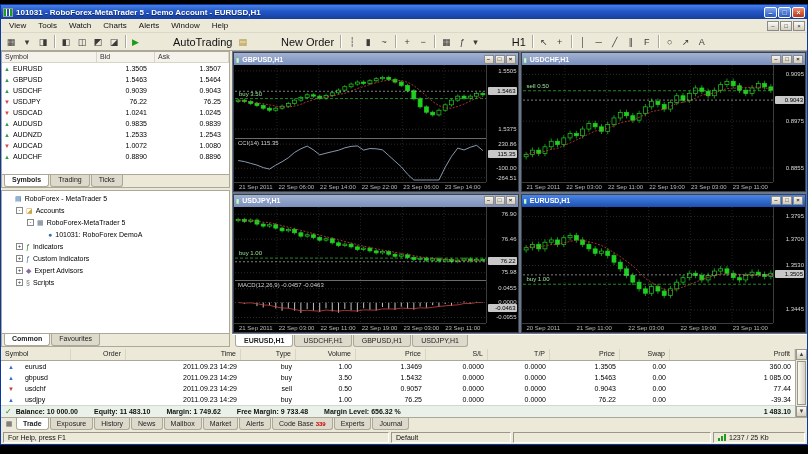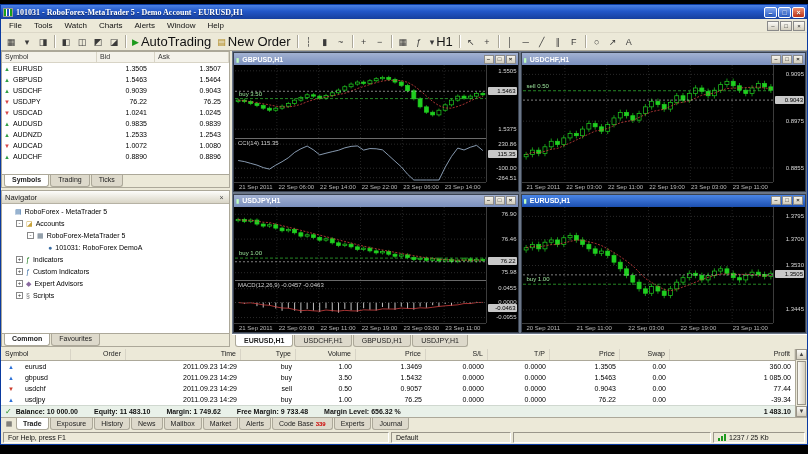--- a/index.html
+++ b/index.html
@@ -2,35 +2,35 @@
 <html><head>
 <meta charset="utf-8">
 <style>
   *{margin:0;padding:0;box-sizing:border-box;font-family:"Liberation Sans","DejaVu Sans",sans-serif;}
   html,body{width:808px;height:454px;background:#000;overflow:hidden;}
   .app{position:absolute;top:4px;left:0;width:808px;height:441px;background:#ece9d8;display:flex;flex-direction:column;border:1px solid #0a3aa0;}
 
   
   .titlebar{height:14px;flex:0 0 14px;background:linear-gradient(180deg,#4a80e4 0%,#2257c8 45%,#163f9e 100%);display:flex;align-items:center;gap:3px;padding:0 2px;color:#fff;font-size:8px;font-weight:bold;text-shadow:0 1px 1px rgba(0,0,0,.5);}
   .app-icon{width:10px;height:9px;background:#fff;border:1px solid #9a9a9a;background-image:repeating-linear-gradient(90deg,#18a018 0 2px,#fff 2px 3px,#2050c0 3px 5px,#fff 5px 6px);}
-  .tb-title{flex:1;overflow:hidden;white-space:nowrap;font-family:Liberation Serif, serif;}
+  .tb-title{flex:1;overflow:hidden;white-space:nowrap;}
   .tb-btns{display:flex;gap:1px;}
   .tb-btn{width:13px;height:11px;border:1px solid #fff;border-radius:2px;background:linear-gradient(#7fa4ec,#2a5cc4);color:#fff;font-size:7px;line-height:9px;text-align:center;}
   .tb-btn.close{background:linear-gradient(#ee9070,#c03318);}
 
   
   .menubar{height:14px;flex:0 0 14px;display:flex;align-items:center;font-size:8px;color:#111;padding:0 2px;background:#ece9d8;border-bottom:1px solid #dcd8c8;}
   .menu-item{padding:1px 6px;}
   .menubar .spacer{flex:1;}
   .mdi-btn{width:12px;height:10px;border:1px solid #8a8a8a;background:linear-gradient(#fbfaf6,#d5d0c0);font-size:6px;line-height:8px;text-align:center;color:#222;margin-left:1px;}
 
   
   .toolbar{height:18px;flex:0 0 18px;display:flex;align-items:center;padding:1px 2px;background:#ece9d8;border-bottom:1px solid #aca899;}
   .tbtn{min-width:16px;height:15px;display:flex;align-items:center;justify-content:center;gap:2px;font-size:9px;color:#3a3a3a;padding:0 2px;border:1px solid transparent;border-radius:2px;white-space:nowrap;}
-  .tbtn .lbl{font-size:13px;color:#111;}
+  .tbtn .lbl{font-size:11px;color:#111;margin-left:32px;}
   .tsep{width:1px;height:13px;background:#aca899;box-shadow:1px 0 0 #fff;margin:0 3px;flex:0 0 1px;}
 
   
   .main{flex:1;display:flex;min-height:0;background:#ece9d8;}
   .left{width:229px;flex:0 0 229px;display:flex;flex-direction:column;margin-right:2px;}
   .panel{background:#fff;border:1px solid #aca899;display:flex;flex-direction:column;overflow:hidden;}
   .panel.mw{flex:0 0 137px;}
   .panel.nav{flex:1;margin-top:2px;}
   .panel-header{height:13px;flex:0 0 13px;background:linear-gradient(#fdfdfb,#d9d5c6);border-bottom:1px solid #b6b2a4;display:flex;align-items:center;padding:0 3px;font-size:7.5px;color:#222;}
   .panel-header .x{margin-left:auto;font-size:7px;color:#444;width:9px;text-align:center;}
@@ -119,21 +119,21 @@
     <div class="tb-title">101031 - RoboForex-MetaTrader 5 - Demo Account - EURUSD,H1</div>
     <div class="tb-btns">
         <div class="tb-btn ">–</div>
         <div class="tb-btn ">□</div>
         <div class="tb-btn close">×</div>
       </div>
   </div>
 
   <div class="menubar">
 
-  <div class="menu-item">File</div>
+  <div class="menu-item">View</div>
       <div class="menu-item">Tools</div>
       <div class="menu-item">Watch</div>
       <div class="menu-item">Charts</div>
       <div class="menu-item">Alerts</div>
       <div class="menu-item">Window</div>
       <div class="menu-item">Help</div>
       <div class="spacer"></div>
       <div class="mdi-btn">–</div>
       <div class="mdi-btn">□</div>
       <div class="mdi-btn">×</div>
@@ -317,24 +317,20 @@
               <div class="mw-num">0.8896</div>
             </div>
           </div>
         <div class="ptabs">
             <div class="ptab active">Symbols</div>
             <div class="ptab">Trading</div>
             <div class="ptab">Ticks</div>
           </div>
       </div>
       <div class="panel nav">
-        <div class="panel-header">
-          <span>Navigator</span>
-          <span class="x">×</span>
-        </div>
         <div class="tree">
             <div class="trow" style="padding-left: 3px;">
               <span class="texp none"></span>
               <span class="tico" style="color: rgb(58, 110, 165);">▤</span>
               <span>RoboForex - MetaTrader 5</span>
             </div>
             <div class="trow" style="padding-left: 14px;">
               <span class="texp">-</span>
               <span class="tico" style="color: rgb(200, 162, 58);">◪</span>
               <span>Accounts</span>

